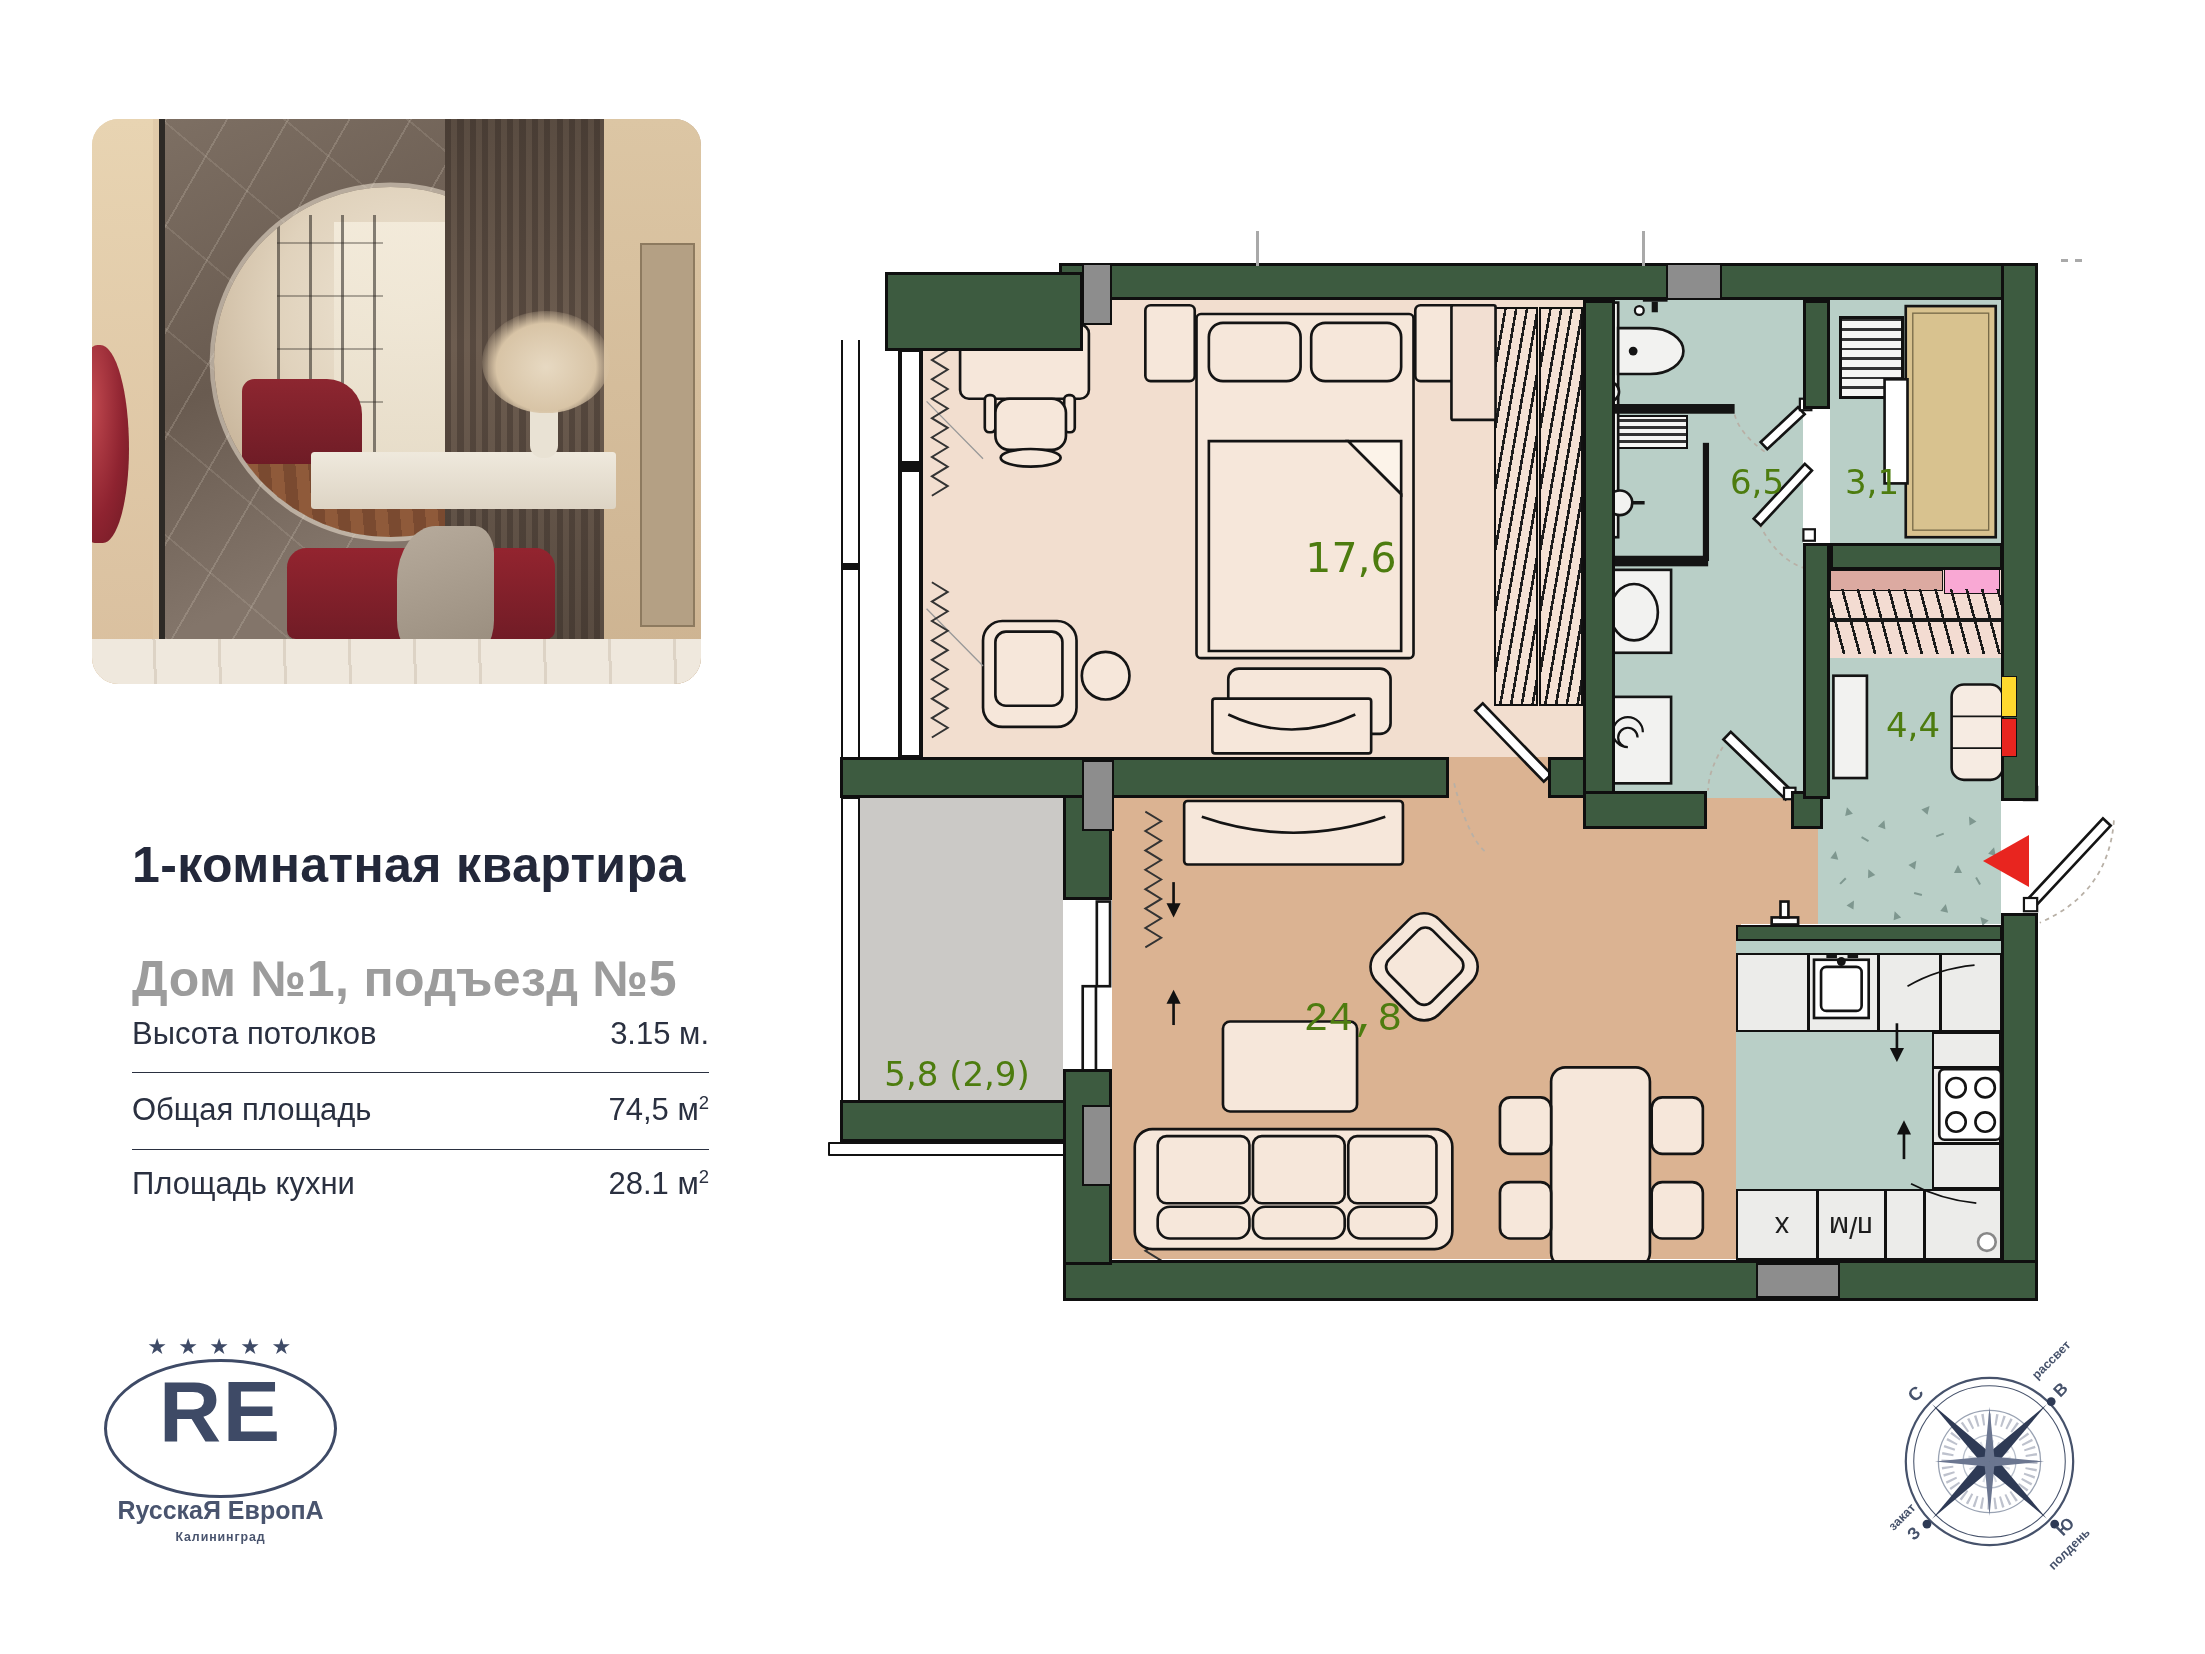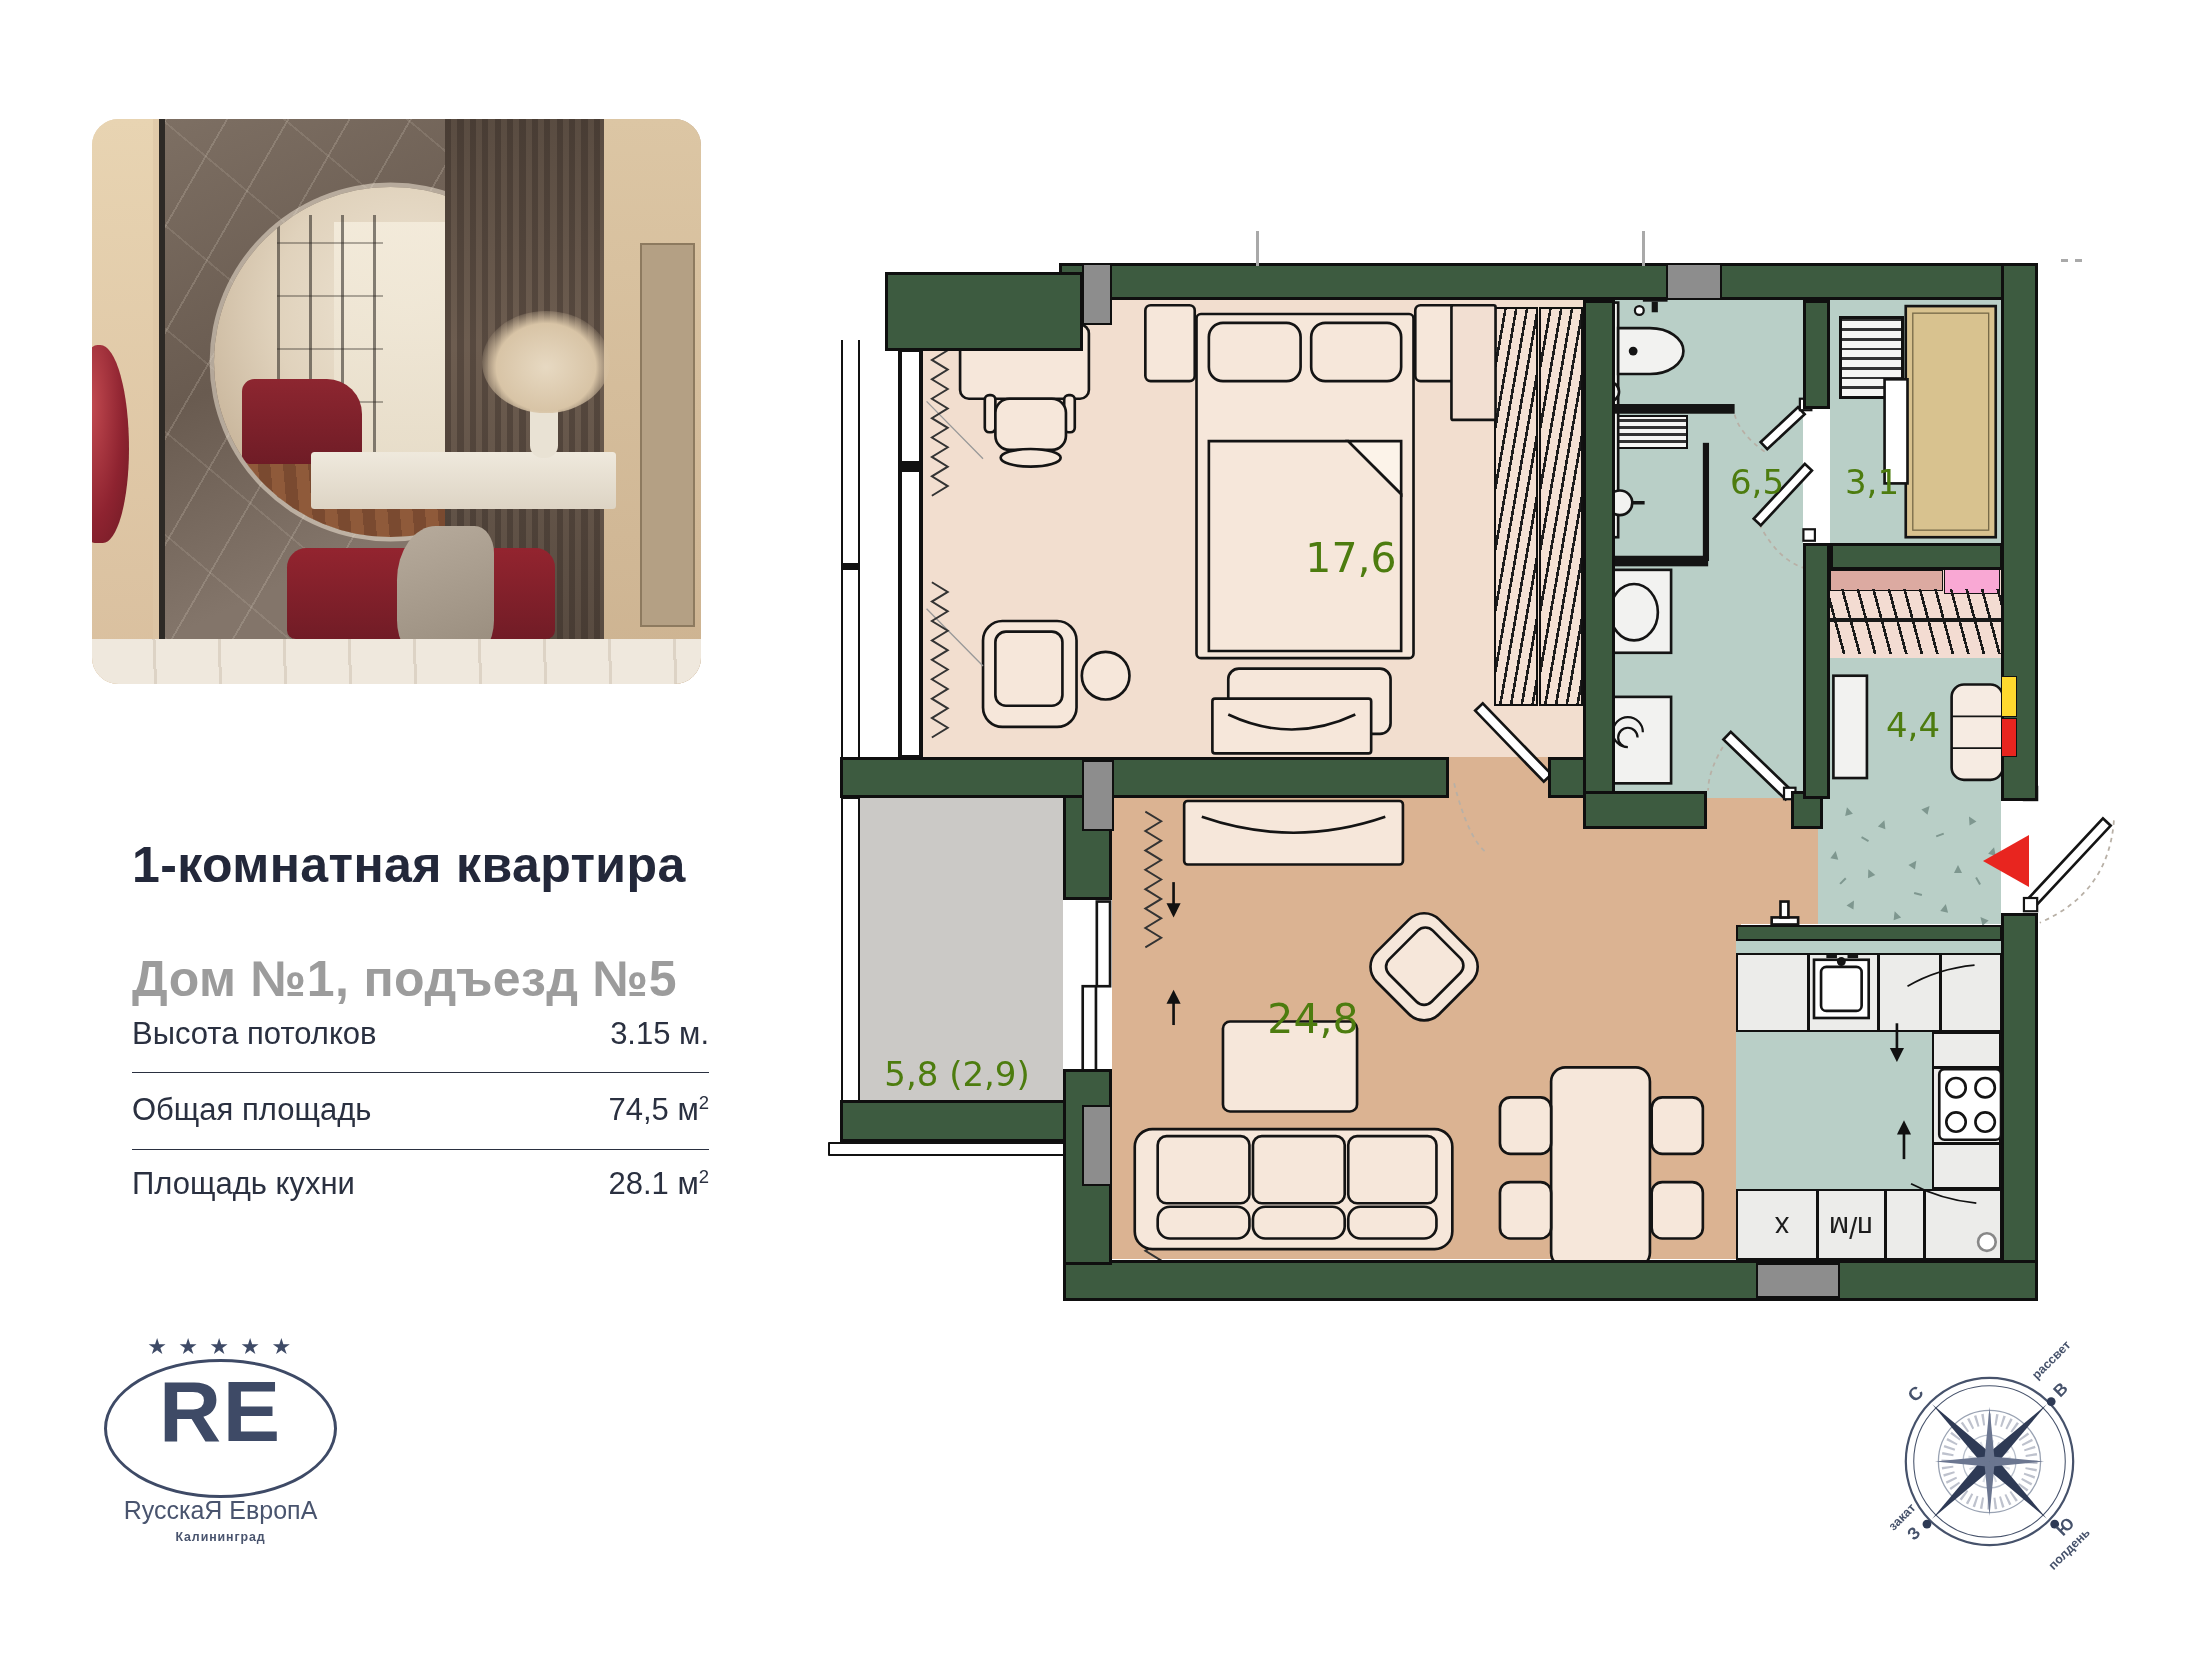--- a/index.html
+++ b/index.html
@@ -29,21 +29,21 @@
   .specrow .v{font-weight:400;}
   .specline{position:absolute;left:132px;width:577px;height:0;border-top:1.8px solid #2a3040;}
   sup{font-size:18.5px;}
   
   .logo-oval{position:absolute;left:104px;top:1359px;width:233px;height:139px;border:3.5px solid #3e4a66;
              border-radius:50%;box-sizing:border-box;}
   .logo-stars{position:absolute;left:104px;top:1334px;width:233px;text-align:center;font-size:22px;
               color:#3e4a66;letter-spacing:2.6px;background:transparent;}
   .logo-re{position:absolute;left:104px;top:1362px;width:233px;text-align:center;font-size:86px;font-weight:700;
            color:#3e4a66;letter-spacing:1.8px;}
-  .logo-name{position:absolute;left:81px;top:1496px;width:279px;text-align:center;font-size:25px;font-weight:400;
+  .logo-name{position:absolute;left:81px;top:1496px;width:279px;text-align:center;font-size:25px;font-weight:700;
              color:#49546e;}
   .logo-city{position:absolute;left:81px;top:1530px;width:279px;text-align:center;font-size:12.4px;font-weight:600;
              color:#49546e;letter-spacing:0.9px;}
   
   .cmp{position:absolute;color:#46526b;transform:rotate(-45deg);font-weight:600;}
   
   #photo{position:absolute;left:92px;top:119px;width:609px;height:565px;border-radius:26.5px;overflow:hidden;
          background:linear-gradient(100deg,#e4cfae 0%,#d9c0a0 30%,#cbb193 55%,#b79b80 100%);}
   .ph{position:absolute;}
 </style>
@@ -365,21 +365,21 @@
 <div class="tick" style="left:2075px;top:259px;width:7px;height:2.6px;"></div>
 
 <div class="abs" style="left:2001px;top:676px;width:16px;height:41px;background:#ffd92e;border:1.8px solid #111;box-sizing:border-box;"></div>
 <div class="abs" style="left:2001px;top:718px;width:16px;height:39px;background:#e8251f;border:1.8px solid #111;box-sizing:border-box;"></div>
 <div class="abs" style="left:1983px;top:835px;width:0;height:0;border-top:26.5px solid transparent;border-bottom:26.5px solid transparent;border-right:46px solid #e8251f;"></div>
 
 <div class="rm big" style="left:1325px;top:558px;margin-left:26px;">17,6</div>
 <div class="rm mid" style="left:1757px;top:482px;">6,5</div>
 <div class="rm mid" style="left:1872px;top:482px;">3,1</div>
 <div class="rm mid" style="left:1913px;top:725px;">4,4</div>
-<div class="rm big" style="left:1313px;top:1019px;">24,8</div>
+<div class="rm big" style="left:1353px;top:1019px;font-family:Liberation Mono, monospace;">24,8</div>
 <div class="rm mid" style="left:957px;top:1074px;">5,8 (2,9)</div>
 <div class="kcell" style="left:1782px;top:1226px;">х</div>
 <div class="kcell" style="left:1851px;top:1226px;">п/м</div>
 
 <svg class="abs" style="left:1897px;top:1369px;" width="185" height="185" viewBox="0 0 210 210" fill="none">
   <circle cx="105" cy="105" r="95" stroke="#46526b" stroke-width="2.5"></circle>
   <circle cx="105" cy="105" r="86" stroke="#46526b" stroke-width="1.2"></circle>
   <circle cx="105" cy="105" r="58" stroke="#9aa3b3" stroke-width="1.5"></circle>
   <circle cx="105" cy="105" r="48" stroke="#a8aebc" stroke-width="13" stroke-dasharray="2.5 5" opacity="0.75"></circle>
   <circle cx="105" cy="105" r="30" stroke="#b9c0cc" stroke-width="1.5"></circle>

